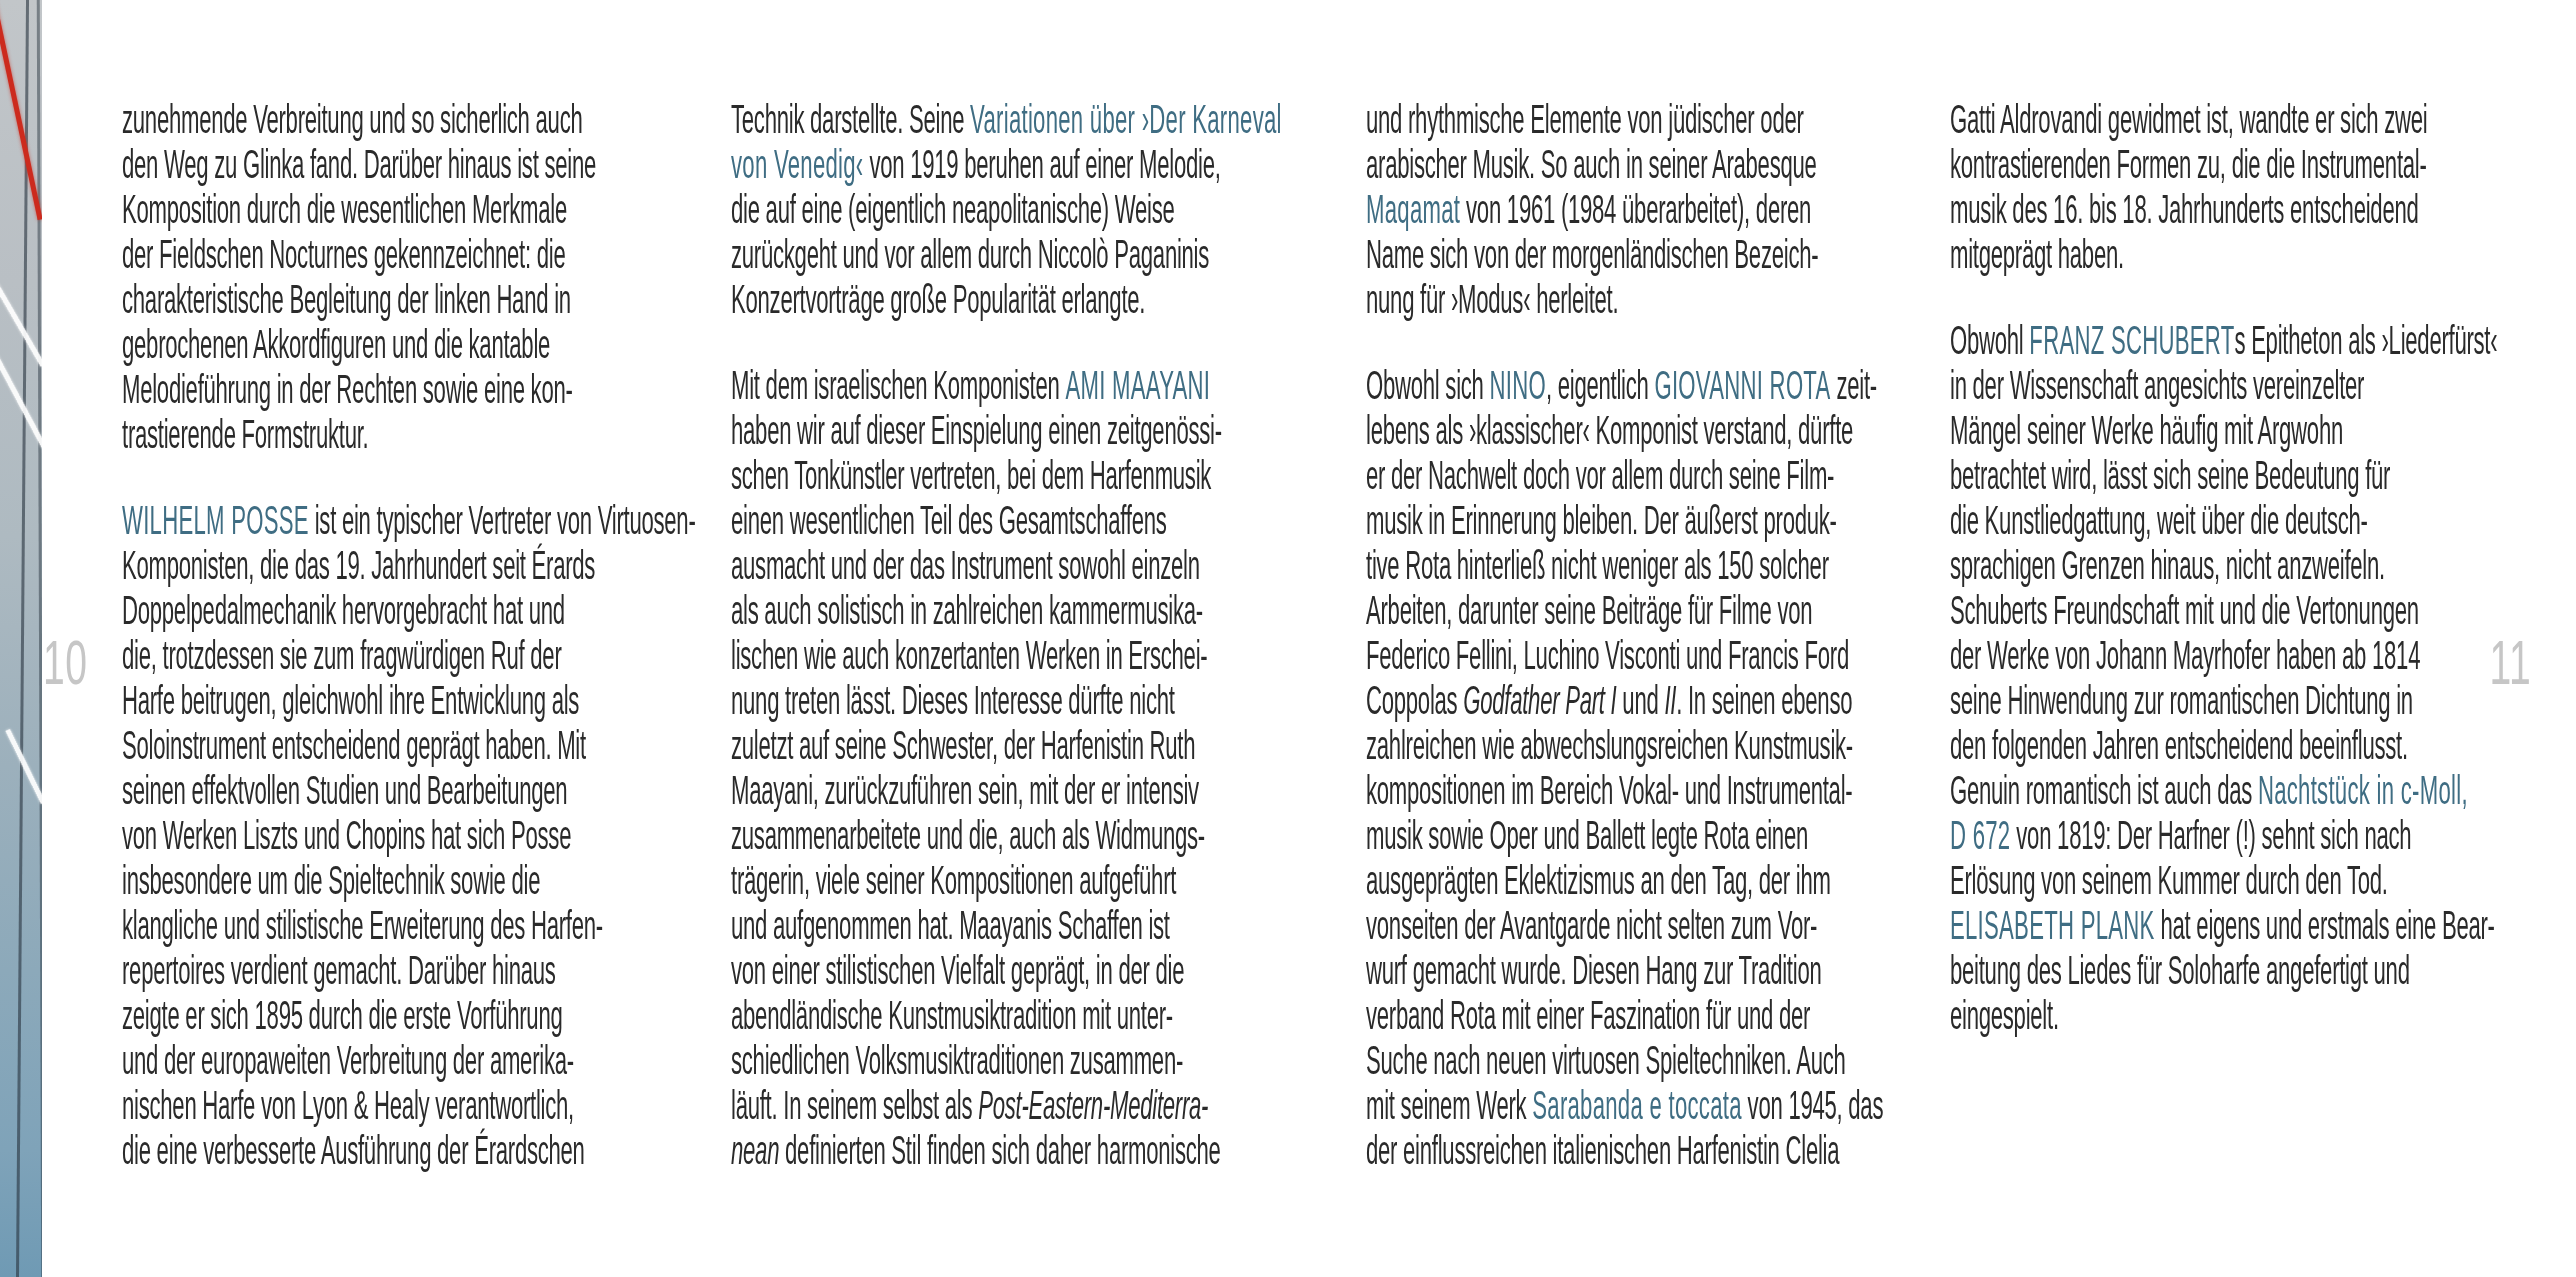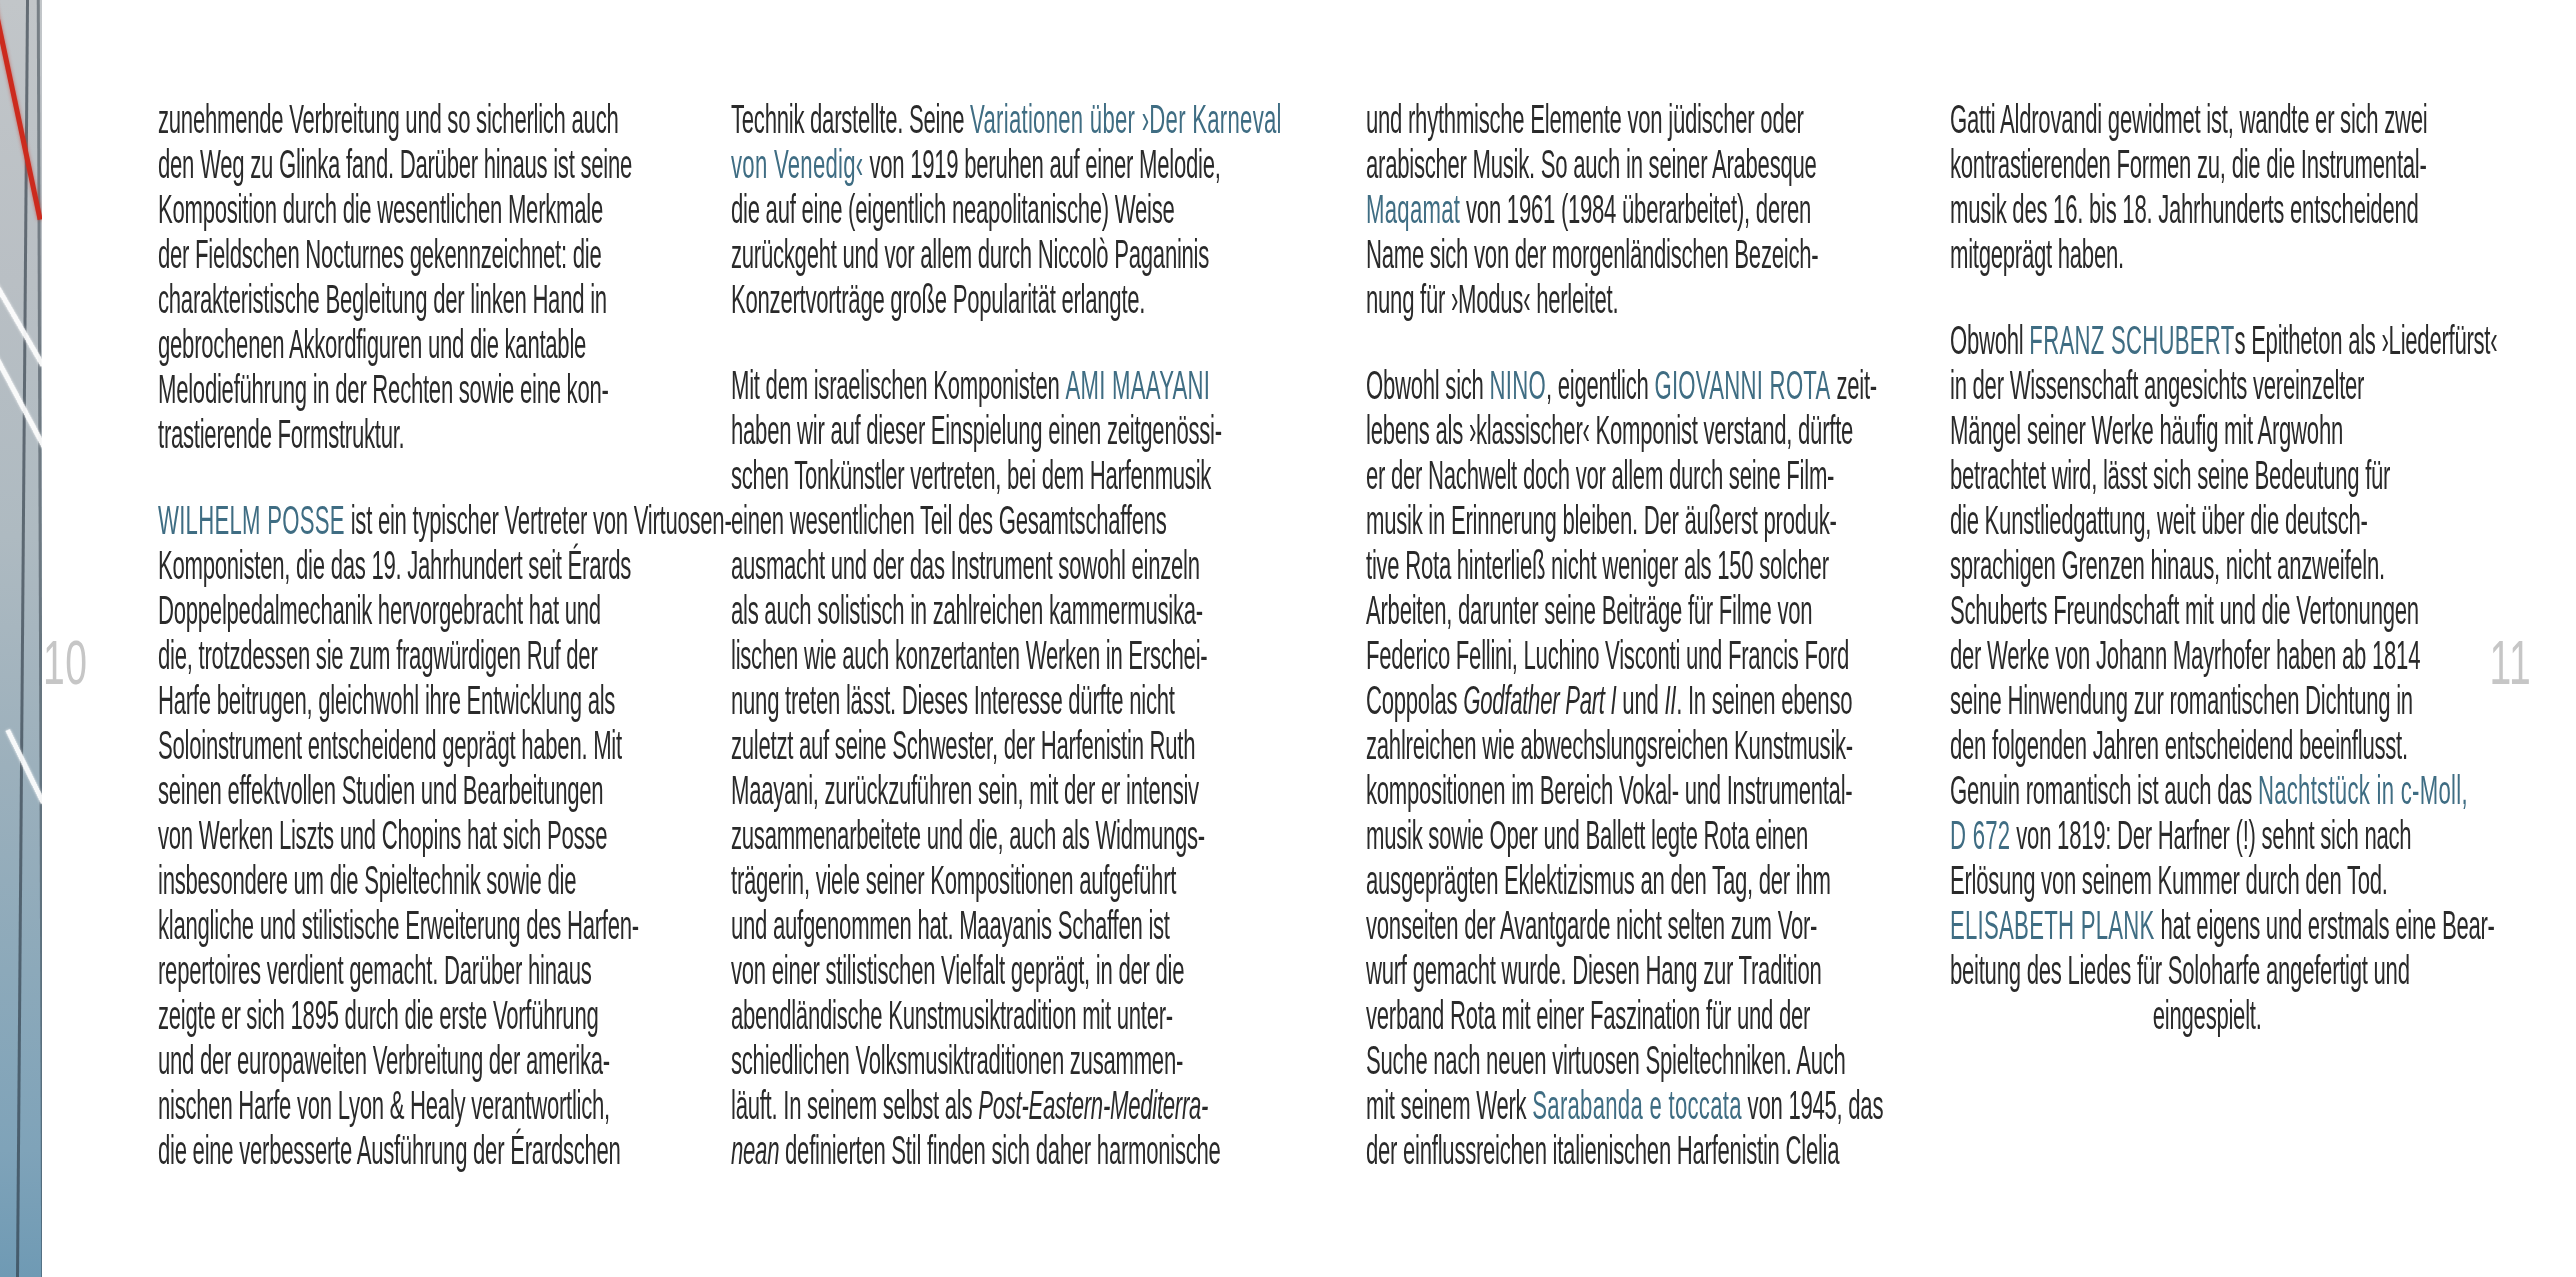--- a/index.html
+++ b/index.html
@@ -59,26 +59,26 @@
   }
   .folio.left  { left: 43px;  transform: scaleX(0.62); transform-origin: left top; }
   .folio.right { right: 45px; transform: scaleX(0.62); transform-origin: right top; }
 
   
   .column {
     position: absolute;
     top: 97px;
     width: 577px;
   }
-  .col-1 { left: 122px; margin-left: 36px; }
+  .col-1 { left: 122px; }
   .col-2 { left: 731px; }
   .col-3 { left: 1366px; }
   .col-4 { left: 1942px; margin-left: 8px; }
 
-  .para + .para { margin-top: 41px; text-align: right; }
+  .para + .para { margin-top: 41px; }
 
   .line {
     white-space: nowrap;
     height: 45px;
     line-height: 45px;
     font-size: 41px;
     letter-spacing: -0.5px;
     color: #2a2a2a;
     transform: scaleX(0.54);
     transform-origin: 0 0;

